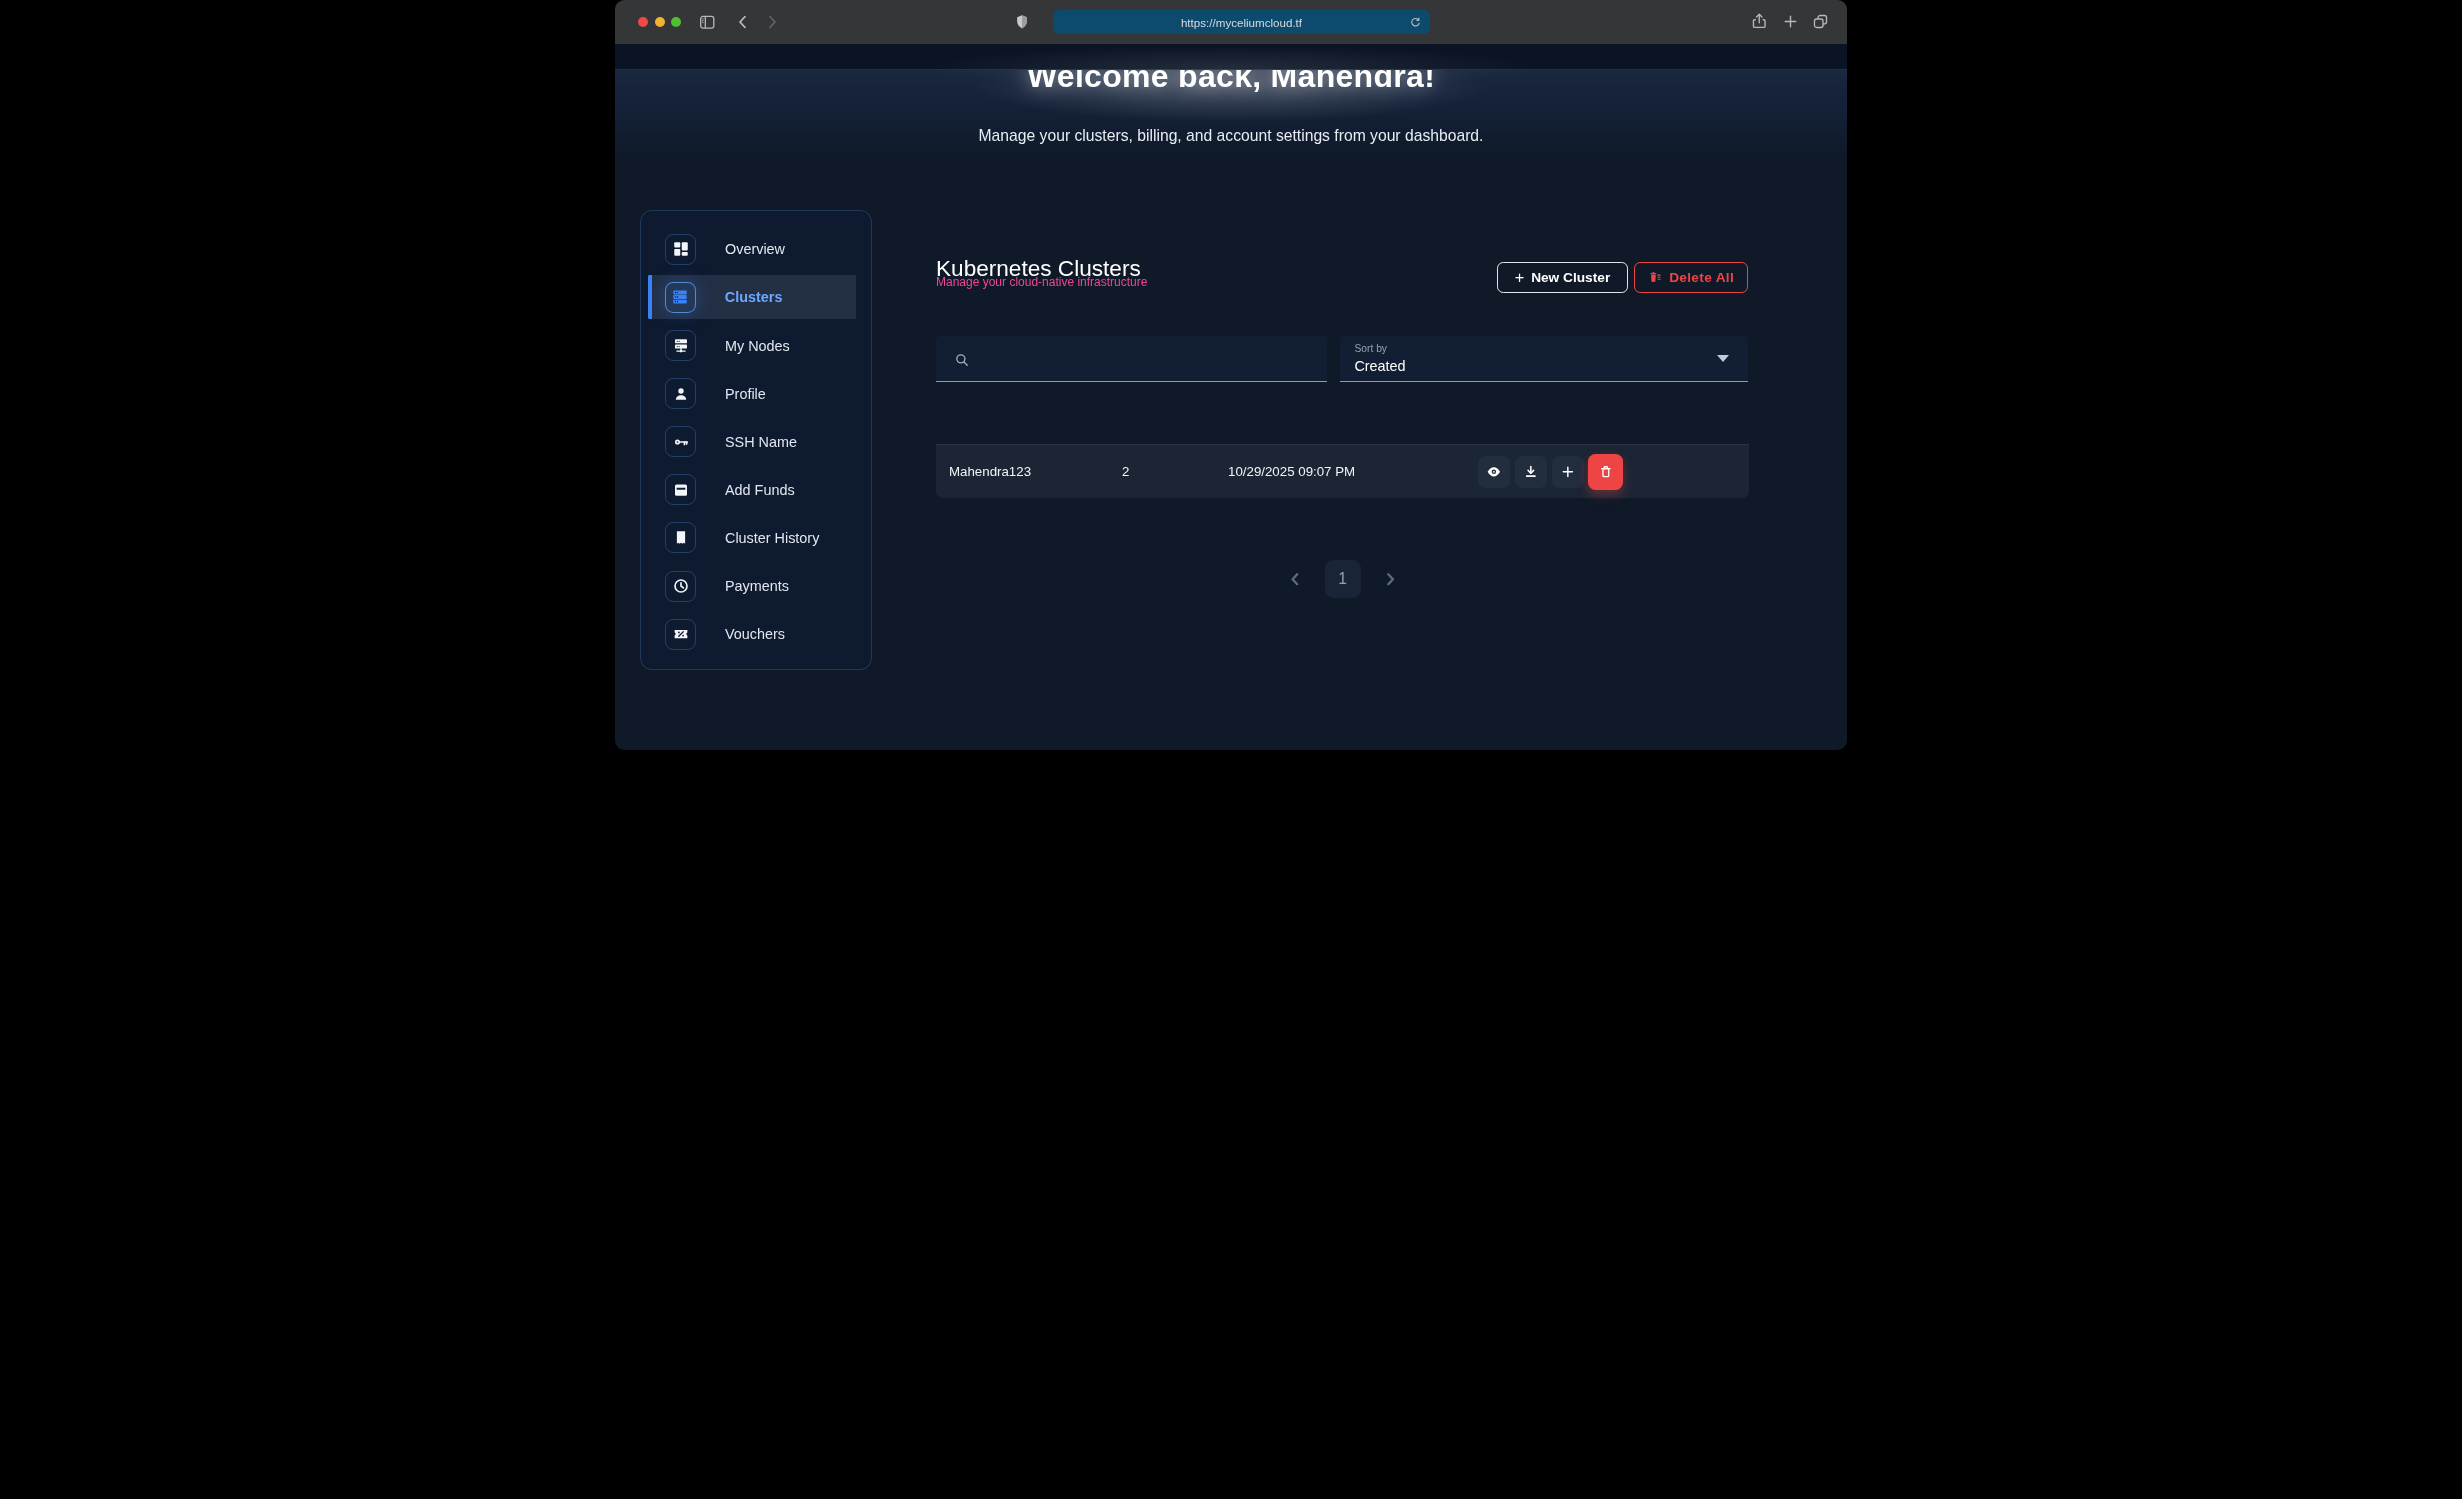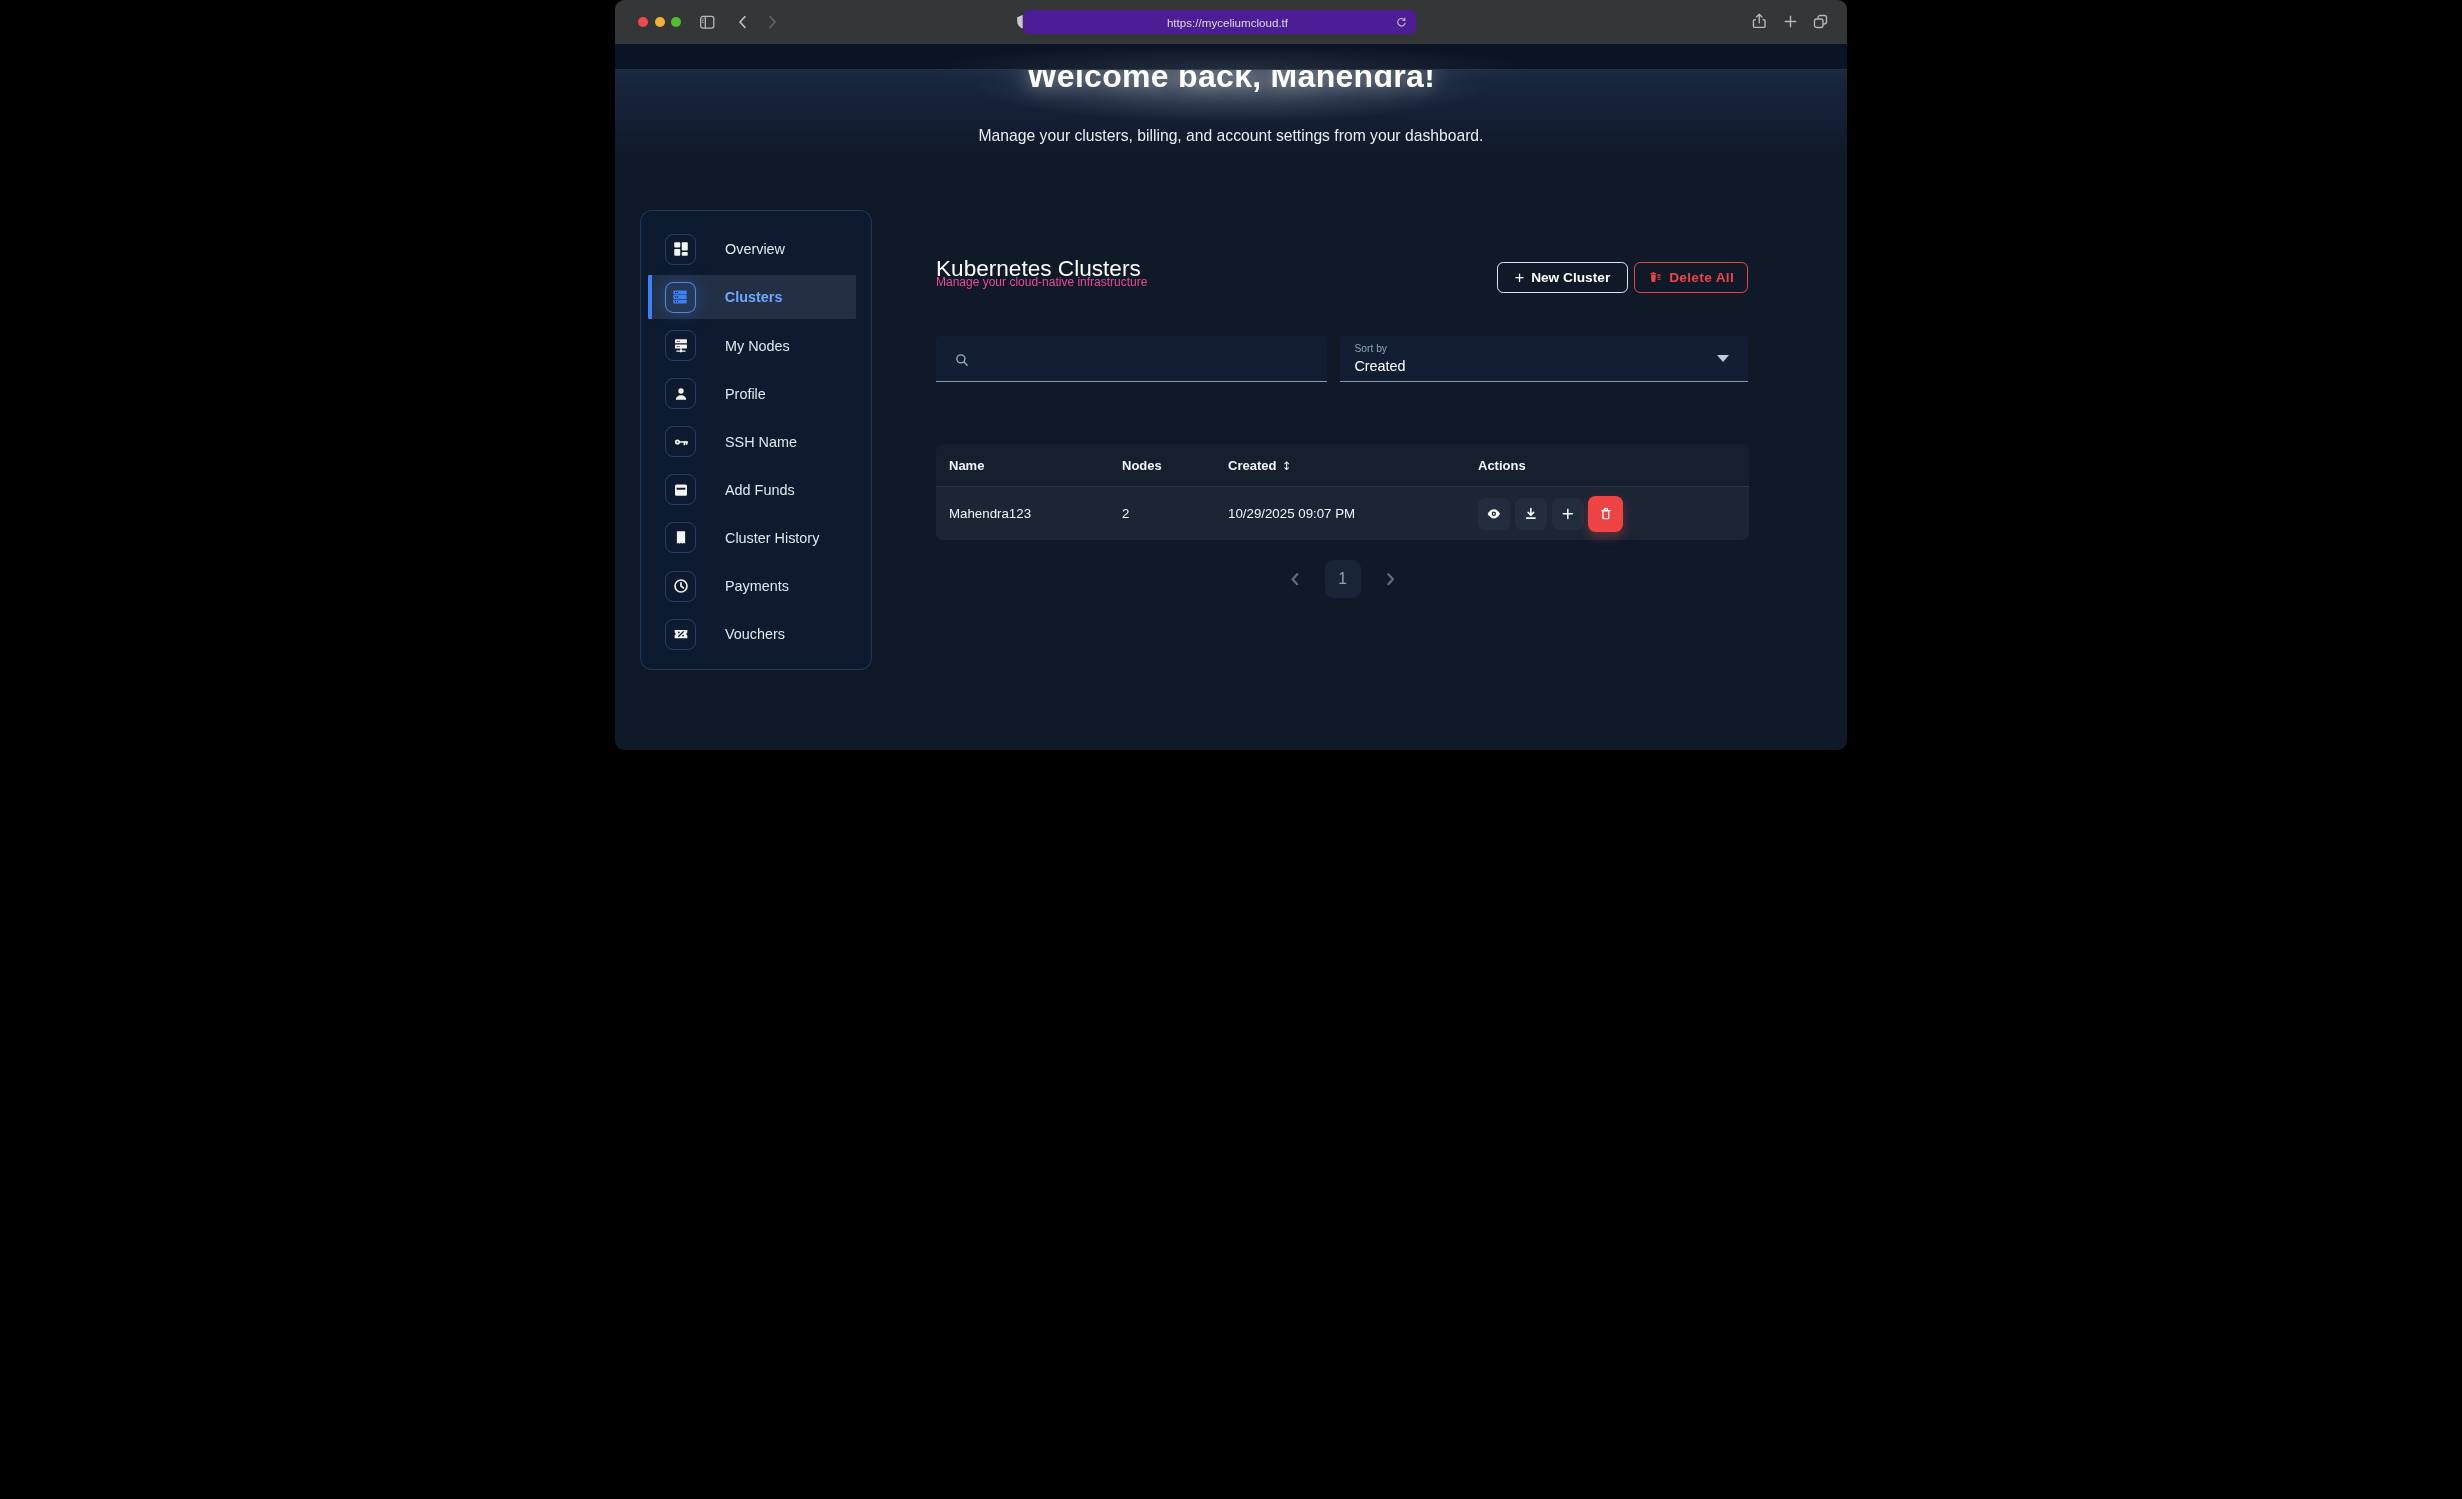--- a/index.html
+++ b/index.html
@@ -10,21 +10,21 @@
   .light{position:absolute;top:17px;width:10.3px;height:10.3px;border-radius:50%;}
   .light.red{left:23px;background:#ef4a47;}
   .light.yellow{left:40px;background:#f3b234;}
   .light.green{left:56px;background:#4ec22d;}
   .chrome-ic{position:absolute;color:#b6b7b9;}
   .chrome-ic svg{display:block;}
   .ic-toggle{left:83px;top:13px;}
   .ic-back{left:119px;top:13px;color:#bcbdbf;}
   .ic-fwd{left:148px;top:13px;color:#636466;}
   .ic-shield{left:398px;top:13px;}
-  .urlbar{position:absolute;left:408px;top:10.3px;width:377px;height:24px;background:#4c1d95;border-radius:6.2px;display:flex;align-items:center;justify-content:center;padding-left:16px;}
+  .urlbar{position:absolute;left:438px;top:10.3px;width:377px;height:24px;background:#0c4a6e;border-radius:6.2px;display:flex;align-items:center;justify-content:center;}
   .urltext{color:#dadbdd;font-size:11.6px;}
   .ic-reload{position:absolute;right:8.2px;top:5.5px;color:#c7c8ca;}
   .ic-share{left:1135px;top:12.3px;}
   .ic-newtab{left:1167px;top:13px;}
   .ic-tabs{left:1197px;top:13px;}
 
   
   .top-strip{position:absolute;top:44px;left:0;right:0;height:24.6px;background:#0a1424;border-bottom:0.7px solid #203049;z-index:3;}
   .hero-band{position:absolute;top:69px;left:0;right:0;height:89px;background:linear-gradient(180deg,#1a2840 0%,#142138 40%,rgba(15,25,40,0) 100%);z-index:1;}
   .glow-top{position:absolute;top:45px;left:50%;transform:translateX(-50%);width:615px;height:45px;background:radial-gradient(ellipse at center,rgba(255,255,255,0.10),rgba(255,255,255,0) 70%);z-index:4;pointer-events:none;}
@@ -315,28 +315,20 @@
       </svg>
   </div>
 
   <div class="field sort-field">
     <span class="sort-label">Sort by</span>
     <span class="sort-value">Created</span>
     <span class="caret"></span>
   </div>
 
   <div class="card">
-    <div class="thead">
-      <div class="col-name">Name</div>
-      <div class="col-nodes">Nodes</div>
-      <div class="col-created">
-        <span>Created</span><span class="updown">↕</span>
-      </div>
-      <div class="col-actions">Actions</div>
-    </div>
 
     <div class="trow">
       <div class="col-name">Mahendra123</div>
       <div class="col-nodes">2</div>
       <div class="col-created">10/29/2025 09:07 PM</div>
       <div class="col-actions">
         <button class="abtn">
           <svg viewBox="0 0 24 24">
               <path d="M2.5 12 C5.5 6.9 8.6 4.9 12 4.9 s6.5 2 9.5 7.1 c-3 5.1-6.1 7.1-9.5 7.1 S5.5 17.1 2.5 12 Z" fill="currentColor"></path>
               <circle cx="12" cy="12" r="3.4" fill="#222d3e"></circle>

